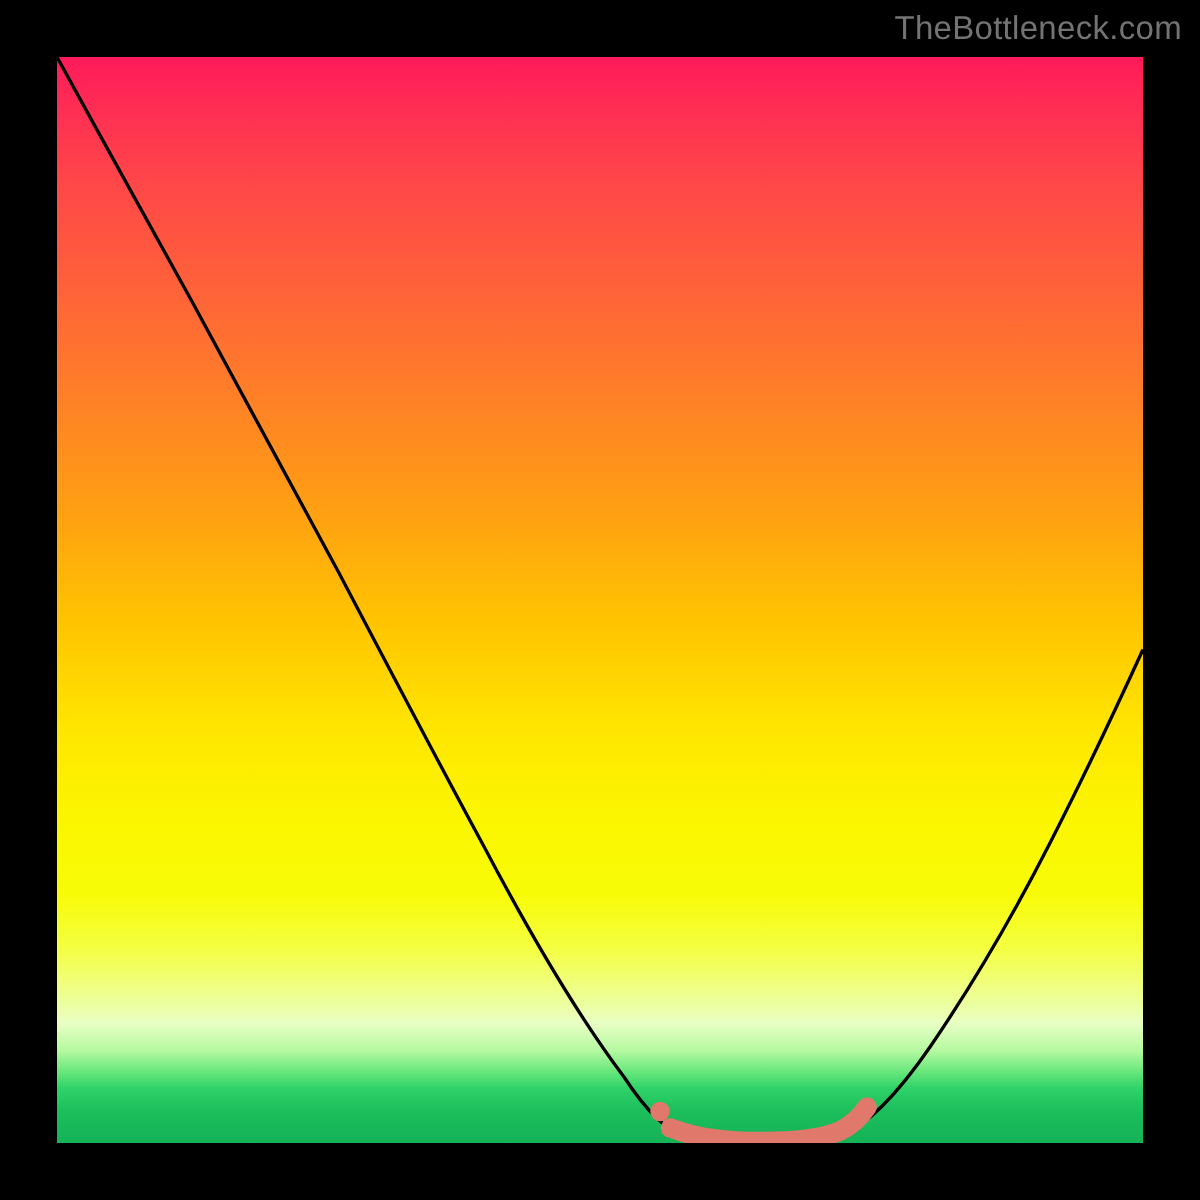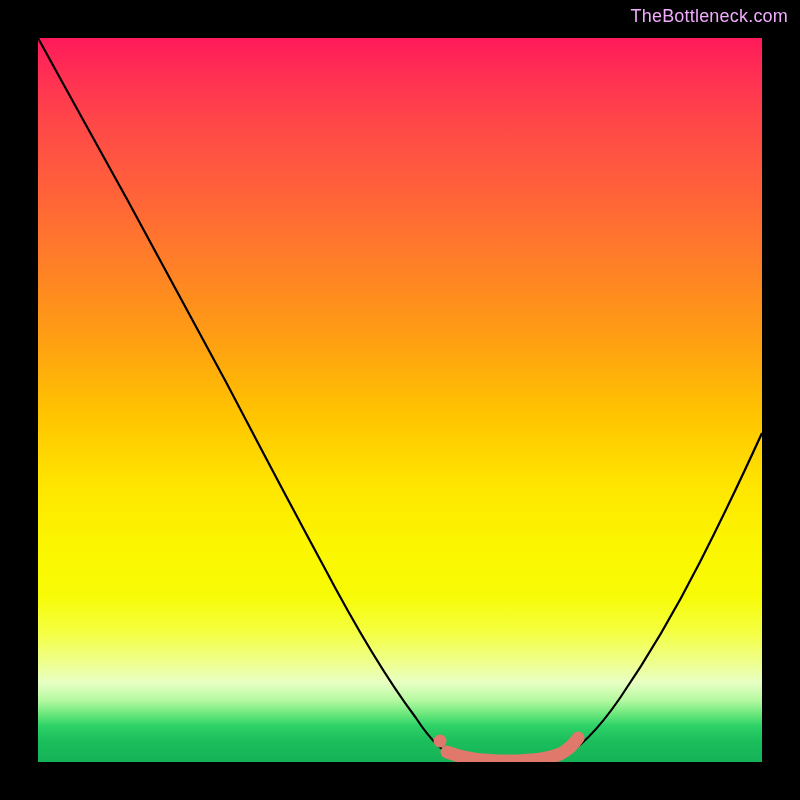--- a/index.html
+++ b/index.html
@@ -48,22 +48,22 @@
       #66e67a 93.5%,
       #2ed268 95%,
       #1cbf5c 97%,
       #15b257 100%
     );
   }
   .watermark {
     position: absolute;
     top: 6px;
     right: 12px;
-    color: #f0abfc;
-    font-size: 18px;
+    color: #737373;
+    font-size: 22px;
     font-weight: 500;
     letter-spacing: 0.2px;
   }
   svg.curves {
     position: absolute;
     top: 0; left: 0;
     width: 100%;
     height: 100%;
   }
   .curve-main {

